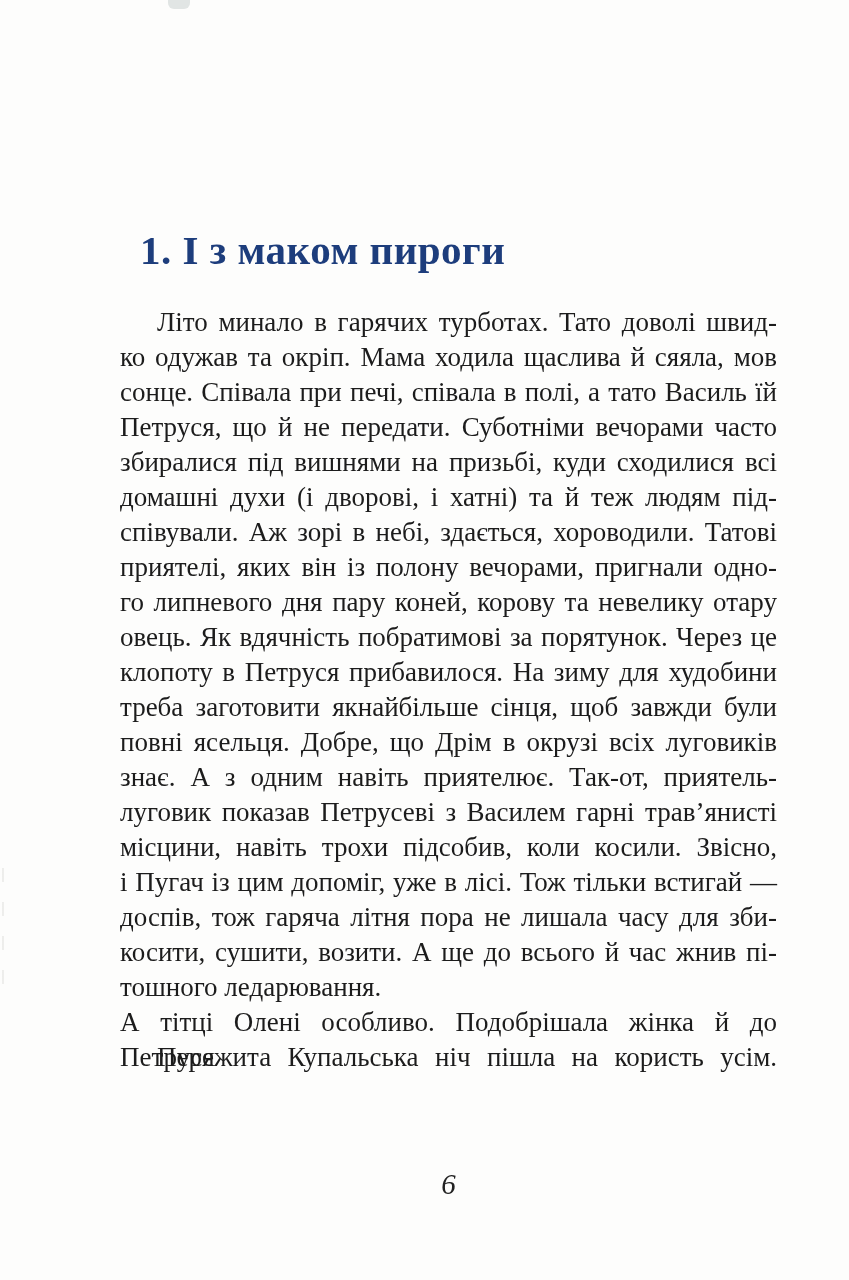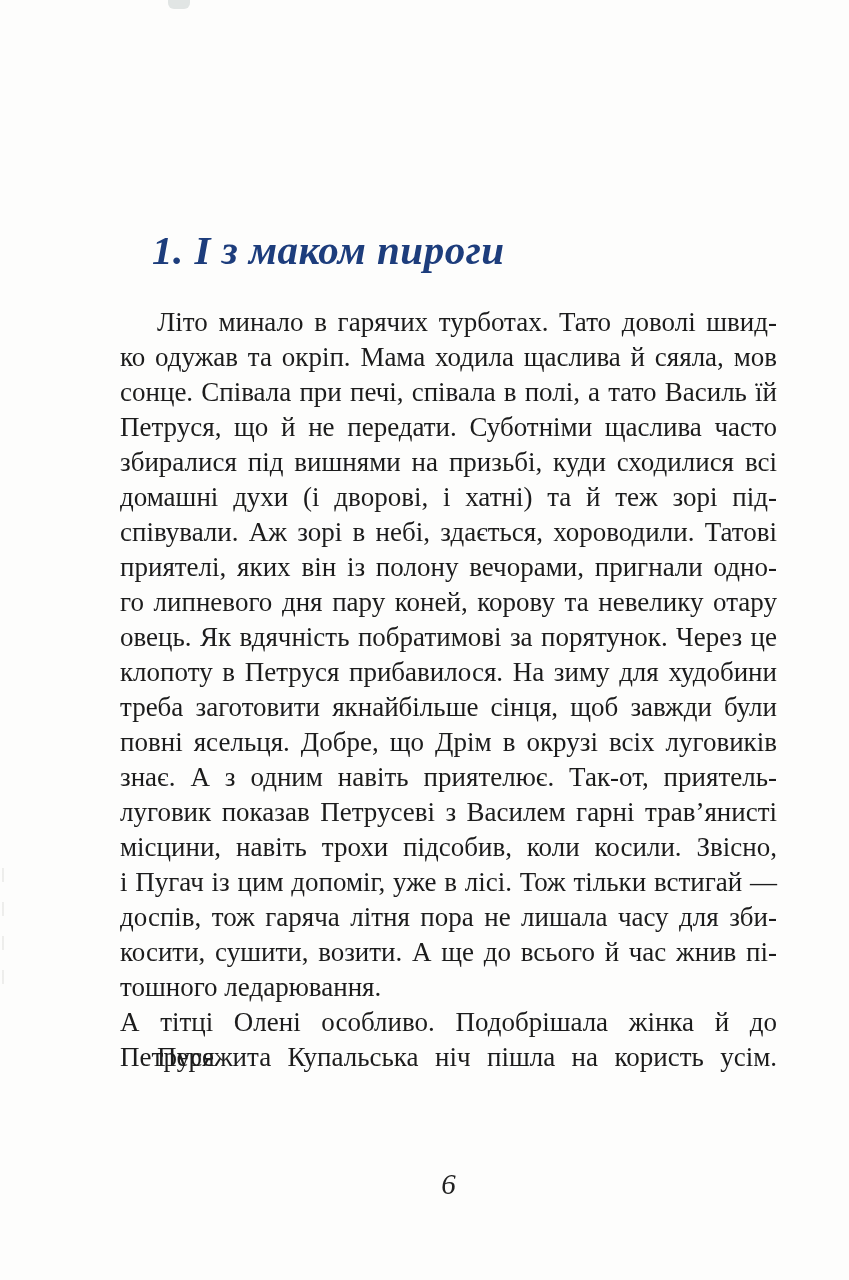--- a/index.html
+++ b/index.html
@@ -32,25 +32,24 @@
     left: 2px;
     top: 868px;
     width: 2px;
     height: 130px;
     background: repeating-linear-gradient(
       to bottom, #ececea 0 14px, transparent 14px 34px);
     opacity: 0.9;
   }
   .chapter-heading {
     position: absolute;
-    left: 152px;
+    left: 140px;
     top: 226px;
     font-size: 41px;
     font-weight: bold;
-    font-style: italic;
     color: #1d3d7c;
     letter-spacing: 0.5px;
     white-space: nowrap;
   }
   .body-text {
     position: absolute;
     left: 120px;
     top: 305px;
     width: 657px;
     font-size: 27px;
@@ -95,23 +94,23 @@
 
   <div class="scan-smudge-top"></div>
   <div class="scan-mark-left"></div>
 
   <div class="chapter-heading">1. І з маком пироги</div>
 
   <div class="body-text">
     <div class="line j indent">Літо минало в гарячих турботах. Тато доволі швид-</div>
     <div class="line j">ко одужав та окріп. Мама ходила щаслива й сяяла, мов</div>
     <div class="line j">сонце. Співала при печі, співала в полі, а тато Василь їй</div>
-    <div class="line j">Петруся, що й не передати. Суботніми щаслива часто</div>
+    <div class="line j">Петруся, що й не передати. Суботніми вечорами часто</div>
     <div class="line j">збиралися під вишнями на призьбі, куди сходилися всі</div>
-    <div class="line j">домашні духи (і дворові, і хатні) та й теж зорі під-</div>
+    <div class="line j">домашні духи (і дворові, і хатні) та й теж людям під-</div>
     <div class="line j">співували. Аж зорі в небі, здається, хороводили. Татові</div>
     <div class="line j">приятелі, яких він із полону вечорами, пригнали одно-</div>
     <div class="line j">го липневого дня пару коней, корову та невелику отару</div>
     <div class="line j">овець. Як вдячність побратимові за порятунок. Через це</div>
     <div class="line j">клопоту в Петруся прибавилося. На зиму для худобини</div>
     <div class="line j">треба заготовити якнайбільше сінця, щоб завжди були</div>
     <div class="line j">повні ясельця. Добре, що Дрім в окрузі всіх луговиків</div>
     <div class="line j">знає. А з одним навіть приятелює. Так-от, приятель-</div>
     <div class="line j">луговик показав Петрусеві з Василем гарні трав’янисті</div>
     <div class="line j">місцини, навіть трохи підсобив, коли косили. Звісно,</div>

